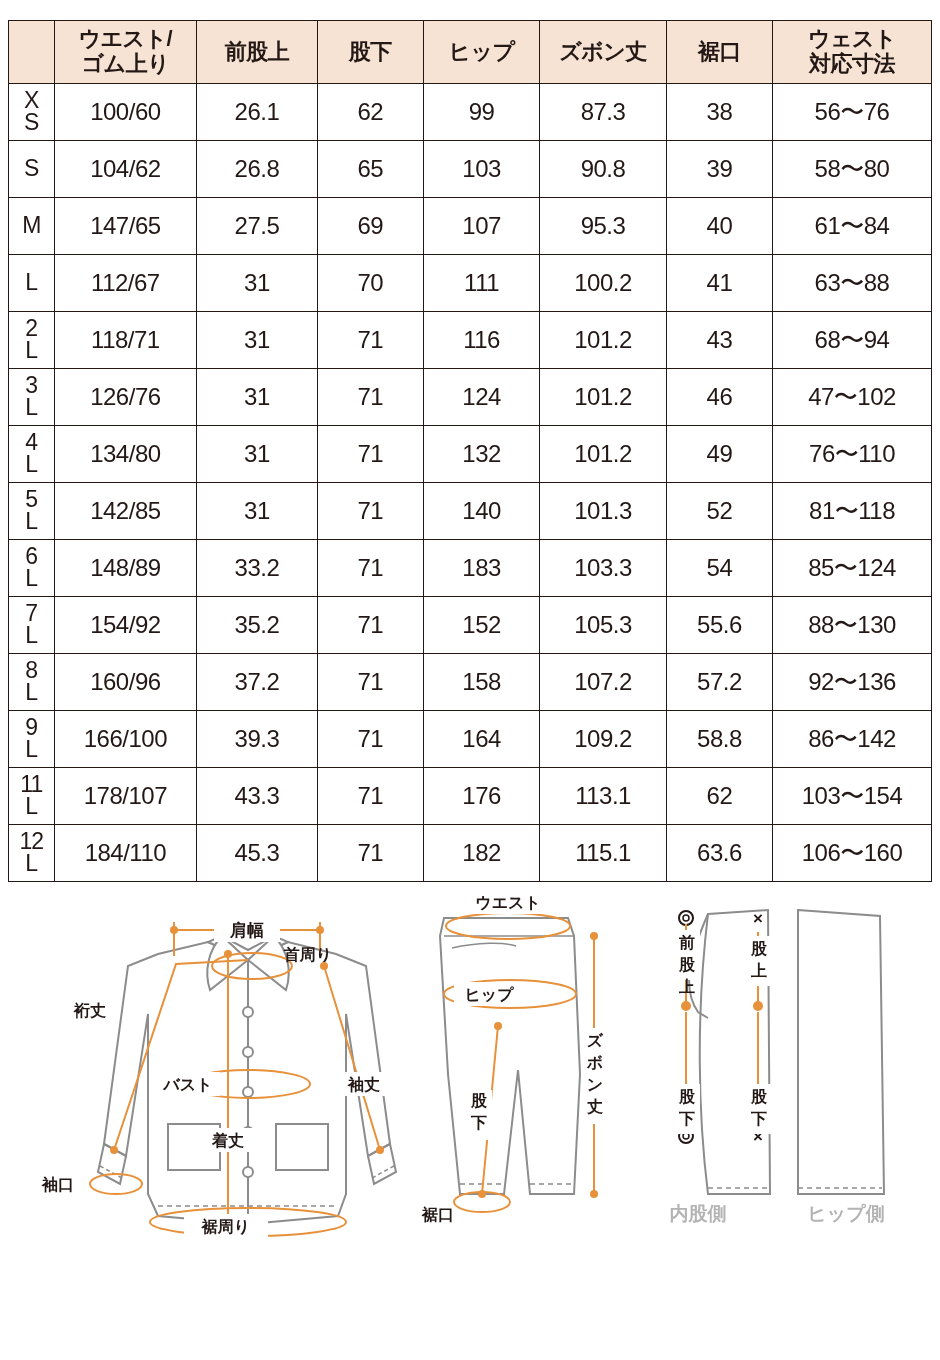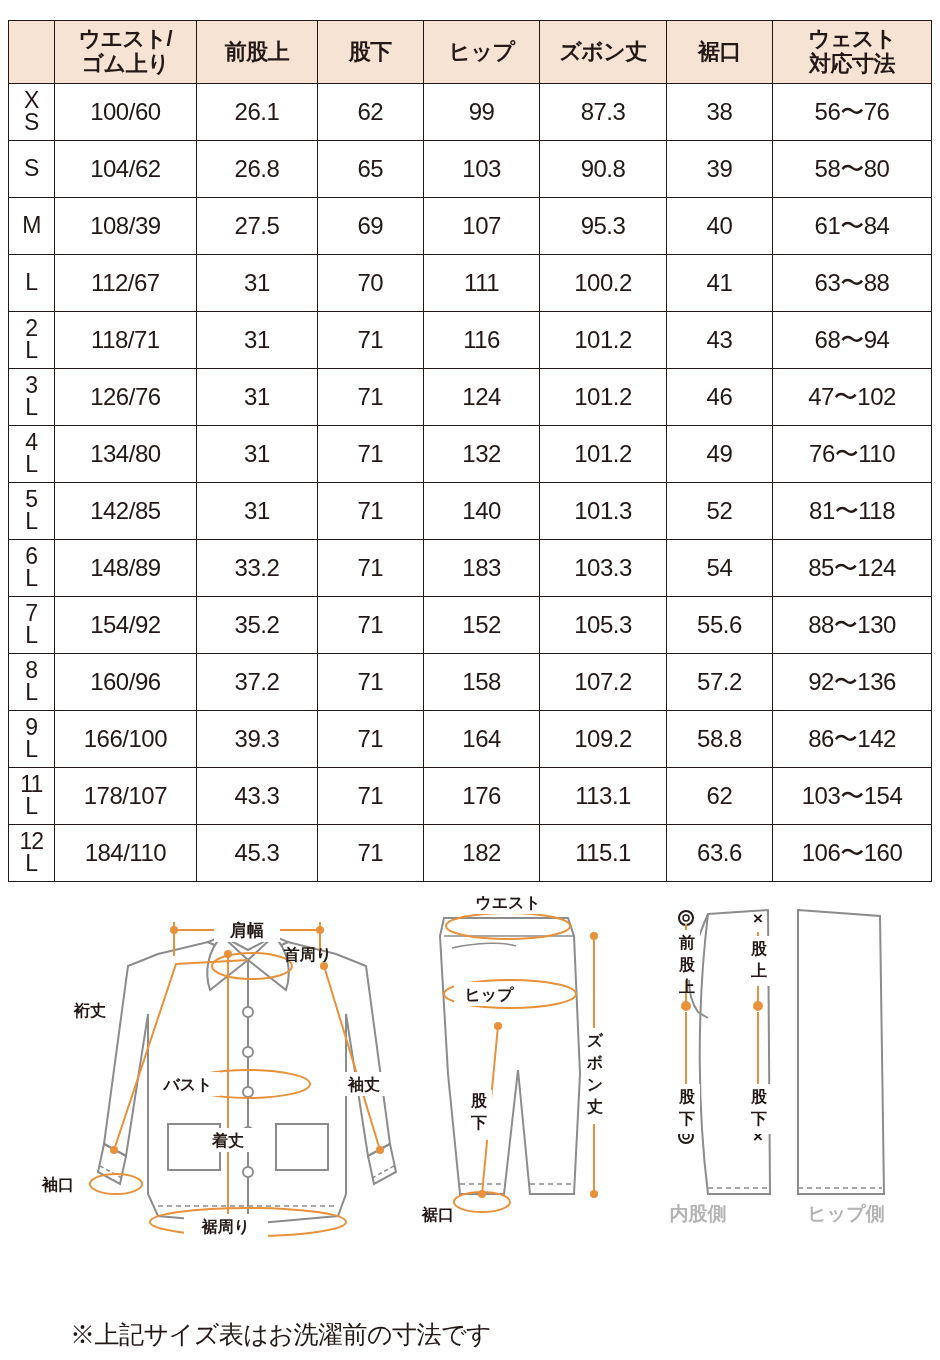--- a/index.html
+++ b/index.html
@@ -147,21 +147,21 @@
         <td>103</td>
         <td>90.8</td>
         <td>39</td>
         <td>58〜80</td>
       </tr>
 
       <tr>
         <th class="sizelabel">
           <span class="sz-stack">M</span>
         </th>
-        <td>108/39</td>
+        <td>147/65</td>
         <td>27.5</td>
         <td>69</td>
         <td>107</td>
         <td>95.3</td>
         <td>40</td>
         <td>61〜84</td>
       </tr>
 
       <tr>
         <th class="sizelabel">
@@ -460,15 +460,14 @@
         <text x="751" y="208" font-family="'Liberation Sans',sans-serif" font-size="16" font-weight="bold" fill="#231815" text-anchor="middle">股</text>
         <text x="751" y="230" font-family="'Liberation Sans',sans-serif" font-size="16" font-weight="bold" fill="#231815" text-anchor="middle">下</text>
 
         <text x="690" y="326" font-family="'Liberation Sans',sans-serif" font-size="19" font-weight="bold" fill="#b3b3b3" text-anchor="middle">内股側</text>
         <text x="838" y="326" font-family="'Liberation Sans',sans-serif" font-size="19" font-weight="bold" fill="#b3b3b3" text-anchor="middle">ヒップ側</text>
       </g>
 
     </svg>
   </div>
 
-  <div class="note">※上記サイズ表はお洗濯前の寸法です</div>
 
 </div>
 
 </body></html>

